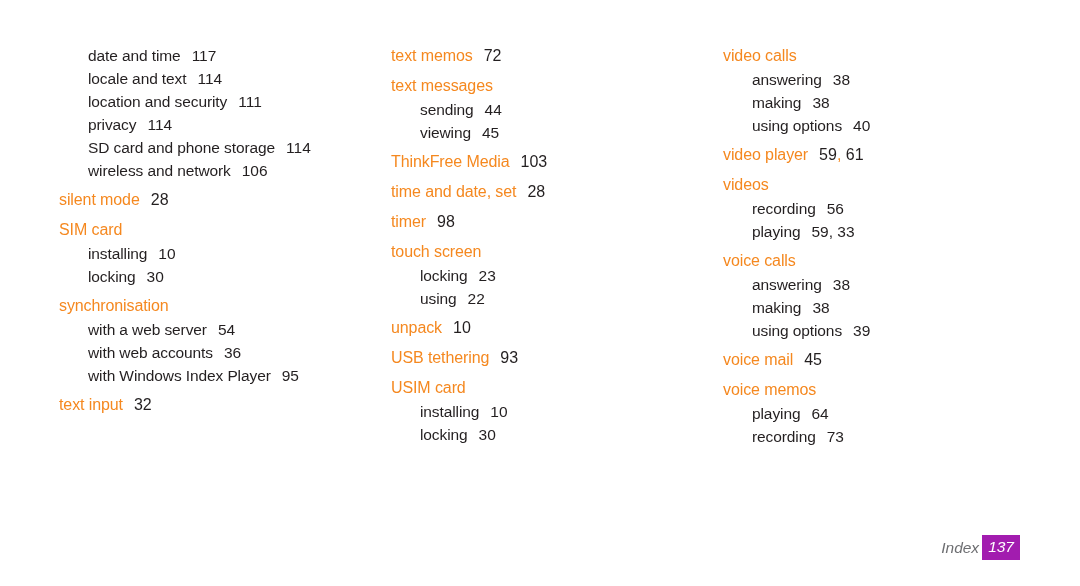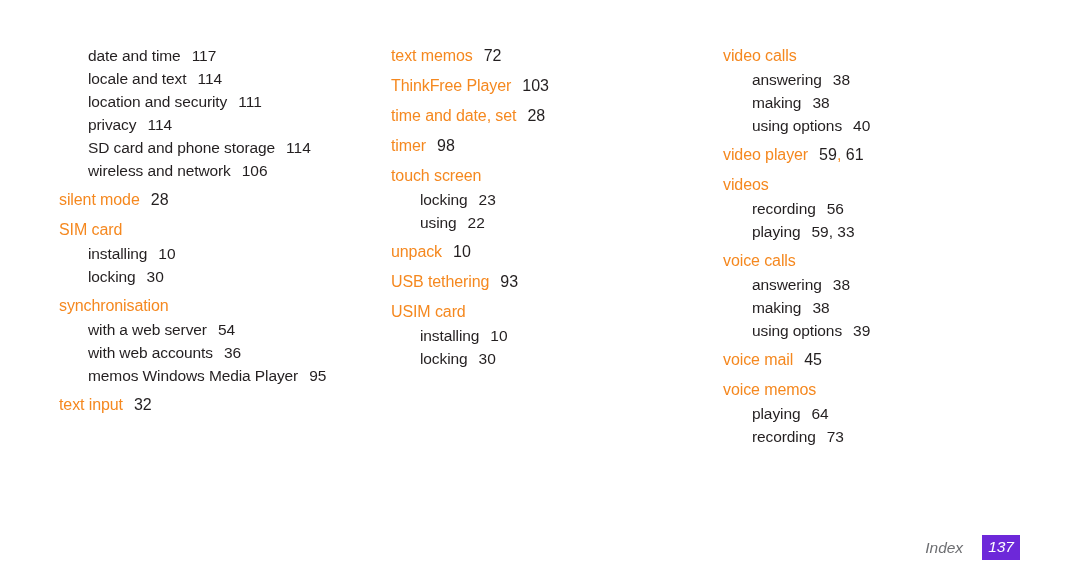--- a/index.html
+++ b/index.html
@@ -85,30 +85,30 @@
     letter-spacing: 0;
   }
 
   
   .page-footer {
     position: absolute;
     right: 60px;
     bottom: 26px;
     display: flex;
     align-items: center;
-    gap: 19px;
+    gap: 3px;
   }
   .footer-label {
     color: #6d6e71;
     font-style: italic;
     font-size: 15.5px;
     line-height: 20px;
   }
   .footer-page-badge {
-    background: #6d28d9;
+    background: #a21caf;
     color: #ffffff;
     font-style: italic;
     font-size: 15.5px;
     line-height: 20px;
     padding: 2px 6px 3px 6px;
     min-width: 24px;
     text-align: center;
   }
 </style>
 </head>
@@ -136,33 +136,40 @@
           <ul class="sub-list">
             <li class="sub-line"><span>installing</span><span class="page-num">10</span></li>
             <li class="sub-line"><span>locking</span><span class="page-num">30</span></li>
           </ul>
         </div>
         <div class="entry-group">
           <div class="heading-line"><span>synchronisation</span></div>
           <ul class="sub-list">
             <li class="sub-line"><span>with a web server</span><span class="page-num">54</span></li>
             <li class="sub-line"><span>with web accounts</span><span class="page-num">36</span></li>
-            <li class="sub-line"><span>memos Windows Media Player</span><span class="page-num">95</span></li>
+            <li class="sub-line"><span>with Windows Index Player</span><span class="page-num">95</span></li>
           </ul>
         </div>
         <div class="entry-group">
           <div class="heading-line"><span>text input</span><span class="page-num">32</span></div>
         </div>
       </div>
     <div class="index-column col-2">
         <div class="entry-group">
           <div class="heading-line"><span>text memos</span><span class="page-num">72</span></div>
         </div>
         <div class="entry-group">
-          <div class="heading-line"><span>ThinkFree Player</span><span class="page-num">103</span></div>
+          <div class="heading-line"><span>text messages</span></div>
+          <ul class="sub-list">
+            <li class="sub-line"><span>sending</span><span class="page-num">44</span></li>
+            <li class="sub-line"><span>viewing</span><span class="page-num">45</span></li>
+          </ul>
+        </div>
+        <div class="entry-group">
+          <div class="heading-line"><span>ThinkFree Media</span><span class="page-num">103</span></div>
         </div>
         <div class="entry-group">
           <div class="heading-line"><span>time and date, set</span><span class="page-num">28</span></div>
         </div>
         <div class="entry-group">
           <div class="heading-line"><span>timer</span><span class="page-num">98</span></div>
         </div>
         <div class="entry-group">
           <div class="heading-line"><span>touch screen</span></div>
           <ul class="sub-list">

